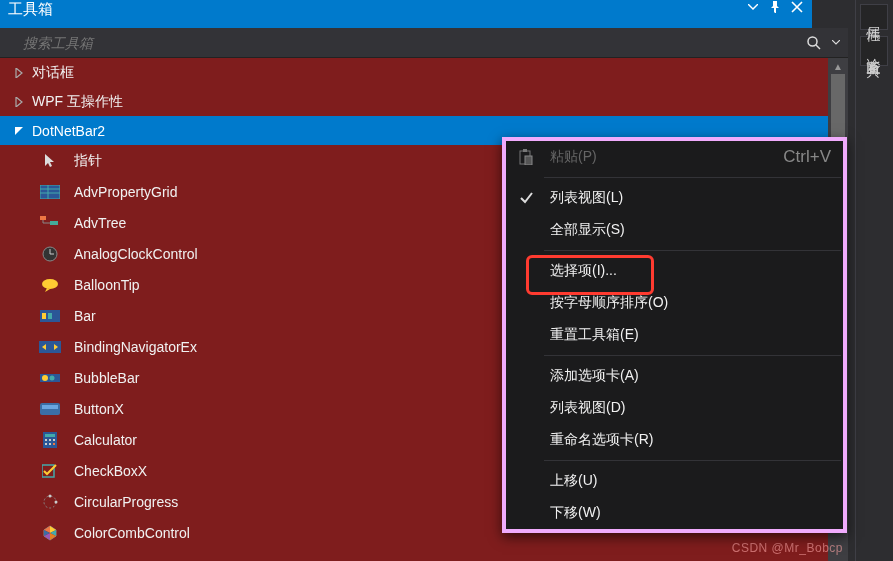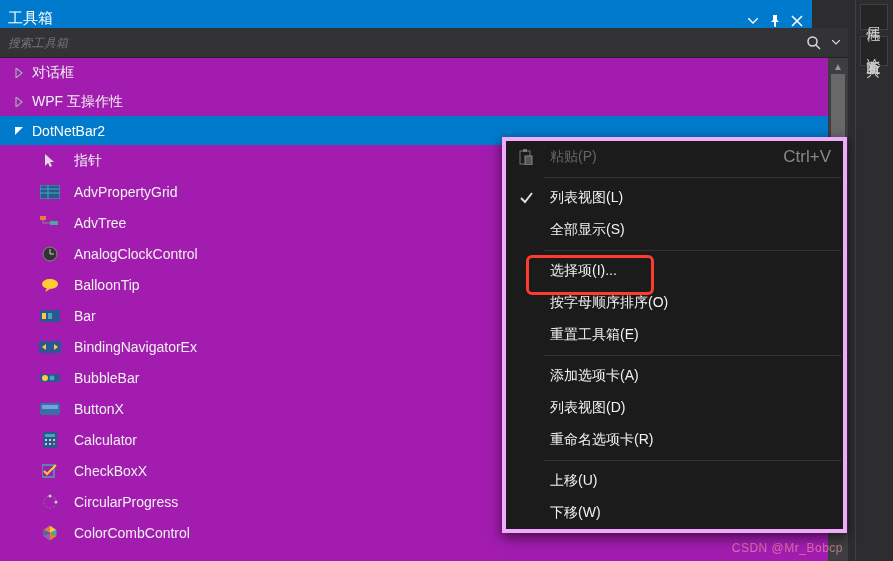--- a/index.html
+++ b/index.html
@@ -1,37 +1,37 @@
 <!DOCTYPE html>
 <html><head>
 <meta charset="utf-8">
 <style>
   * { margin: 0; padding: 0; box-sizing: border-box; font-family: "Microsoft YaHei", "Segoe UI", sans-serif; }
   body { background: #2d2d30; color: #f1f1f1; font-size: 14px; overflow: hidden; width: 893px; height: 561px; position: relative; }
 
   .panel-title {
-    background: #007acc; height: 28px; display: flex; align-items: flex-end;
+    background: #007acc; height: 28px; display: flex; align-items: flex-start;
     padding: 0 8px; color: #fff; font-size: 15px; justify-content: space-between;
     width: 812px;
   }
   .panel-title .title-left { display: flex; align-items: center; gap: 6px; }
   .panel-title .title-right { display: flex; align-items: center; gap: 8px; }
   .panel-title .icon { width: 14px; height: 14px; display: inline-flex; align-items: center; justify-content: center; }
 
   .search-row {
     background: #333337; height: 30px; display: flex; align-items: center;
     padding: 0 8px; border-bottom: 1px solid #222; width: 848px;
   }
   .search-row input {
     flex: 1; background: transparent; border: none; outline: none; color: #b8b8b8;
-    font-size: 12px; font-style: italic;
+    font-size: 14px; font-style: italic; margin-left: 15px;
   }
   .search-row .search-icon { width: 22px; text-align: center; color: #ddd; }
 
-  .tree-area { position: relative; width: 848px; height: 503px; background: #a21caf; }
+  .tree-area { position: relative; width: 848px; height: 503px; background: #7f1d1d; }
   .tree-scroll { position: absolute; inset: 0 20px 0 0; overflow: hidden; }
   .scrollbar-track { position: absolute; right: 0; top: 0; width: 20px; height: 100%; background: #3e3e42; }
   .scrollbar-thumb { position: absolute; right: 3px; top: 0; width: 14px; height: 60px; background: #686868; }
   .scrollbar-arrow { position: absolute; right: 3px; top: 4px; width: 14px; height: 10px; color: #999; font-size: 10px; text-align: center; line-height: 10px; }
 
   .tree-group { display: flex; align-items: center; height: 29px; padding-left: 12px; cursor: default; }
   .tree-group .expander { width: 14px; height: 14px; margin-right: 6px; display: inline-flex; align-items: center; justify-content: center; }
   .tree-group.selected { background: #007acc; color: #fff; }
 
   .tree-item { display: flex; align-items: center; height: 31px; padding-left: 36px; cursor: default; }

